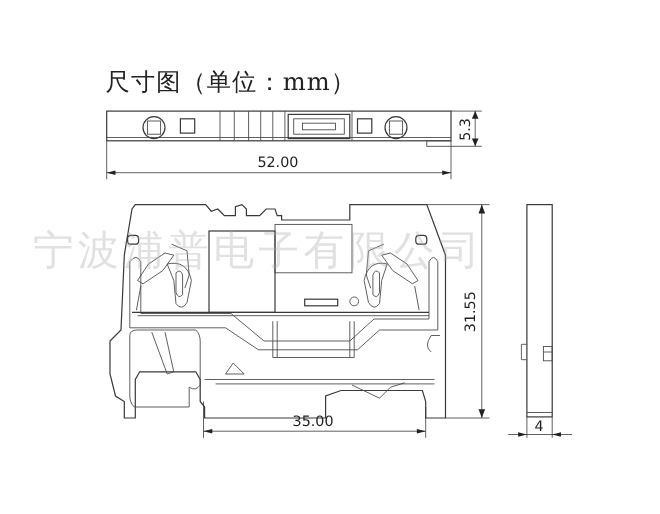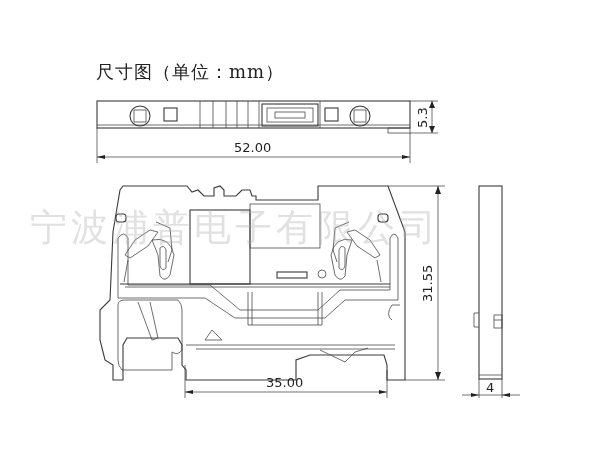--- a/index.html
+++ b/index.html
@@ -1,17 +1,17 @@
 <!DOCTYPE html>
 <html><head>
 <meta charset="utf-8">
 <style>
   html, body { margin: 0; padding: 0; background: #ffffff; }
   body { width: 600px; height: 467px; position: relative; overflow: hidden; font-family: "DejaVu Serif", serif; }
-  .title { position: absolute; left: 96px; top: 60px; font-size: 18px; color: #222; letter-spacing: 1px; font-family: "DejaVu Serif", serif; }
+  .title { position: absolute; left: 96px; top: 60px; font-size: 22px; color: #222; letter-spacing: 1px; font-family: "DejaVu Serif", serif; }
   svg.drawing { position: absolute; left: 0; top: 0; }
   .ln { fill: none; stroke: #3a3a3a; stroke-width: 1.1; }
   .thin { fill: none; stroke: #4a4a4a; stroke-width: 0.8; }
   .dim { fill: none; stroke: #333; stroke-width: 0.7; }
   .arrow { fill: #222; stroke: none; }
   .dimtext { font-family: "DejaVu Sans", sans-serif; font-size: 13px; fill: #222; }
   .watermark { position: absolute; left: 30px; top: 203px; font-size: 37px; color: rgba(170,170,170,0.35); letter-spacing: 4px; font-family: Liberation Serif, serif; white-space: nowrap; pointer-events: none; text-align: center; }
 </style>
 </head>
 <body>

